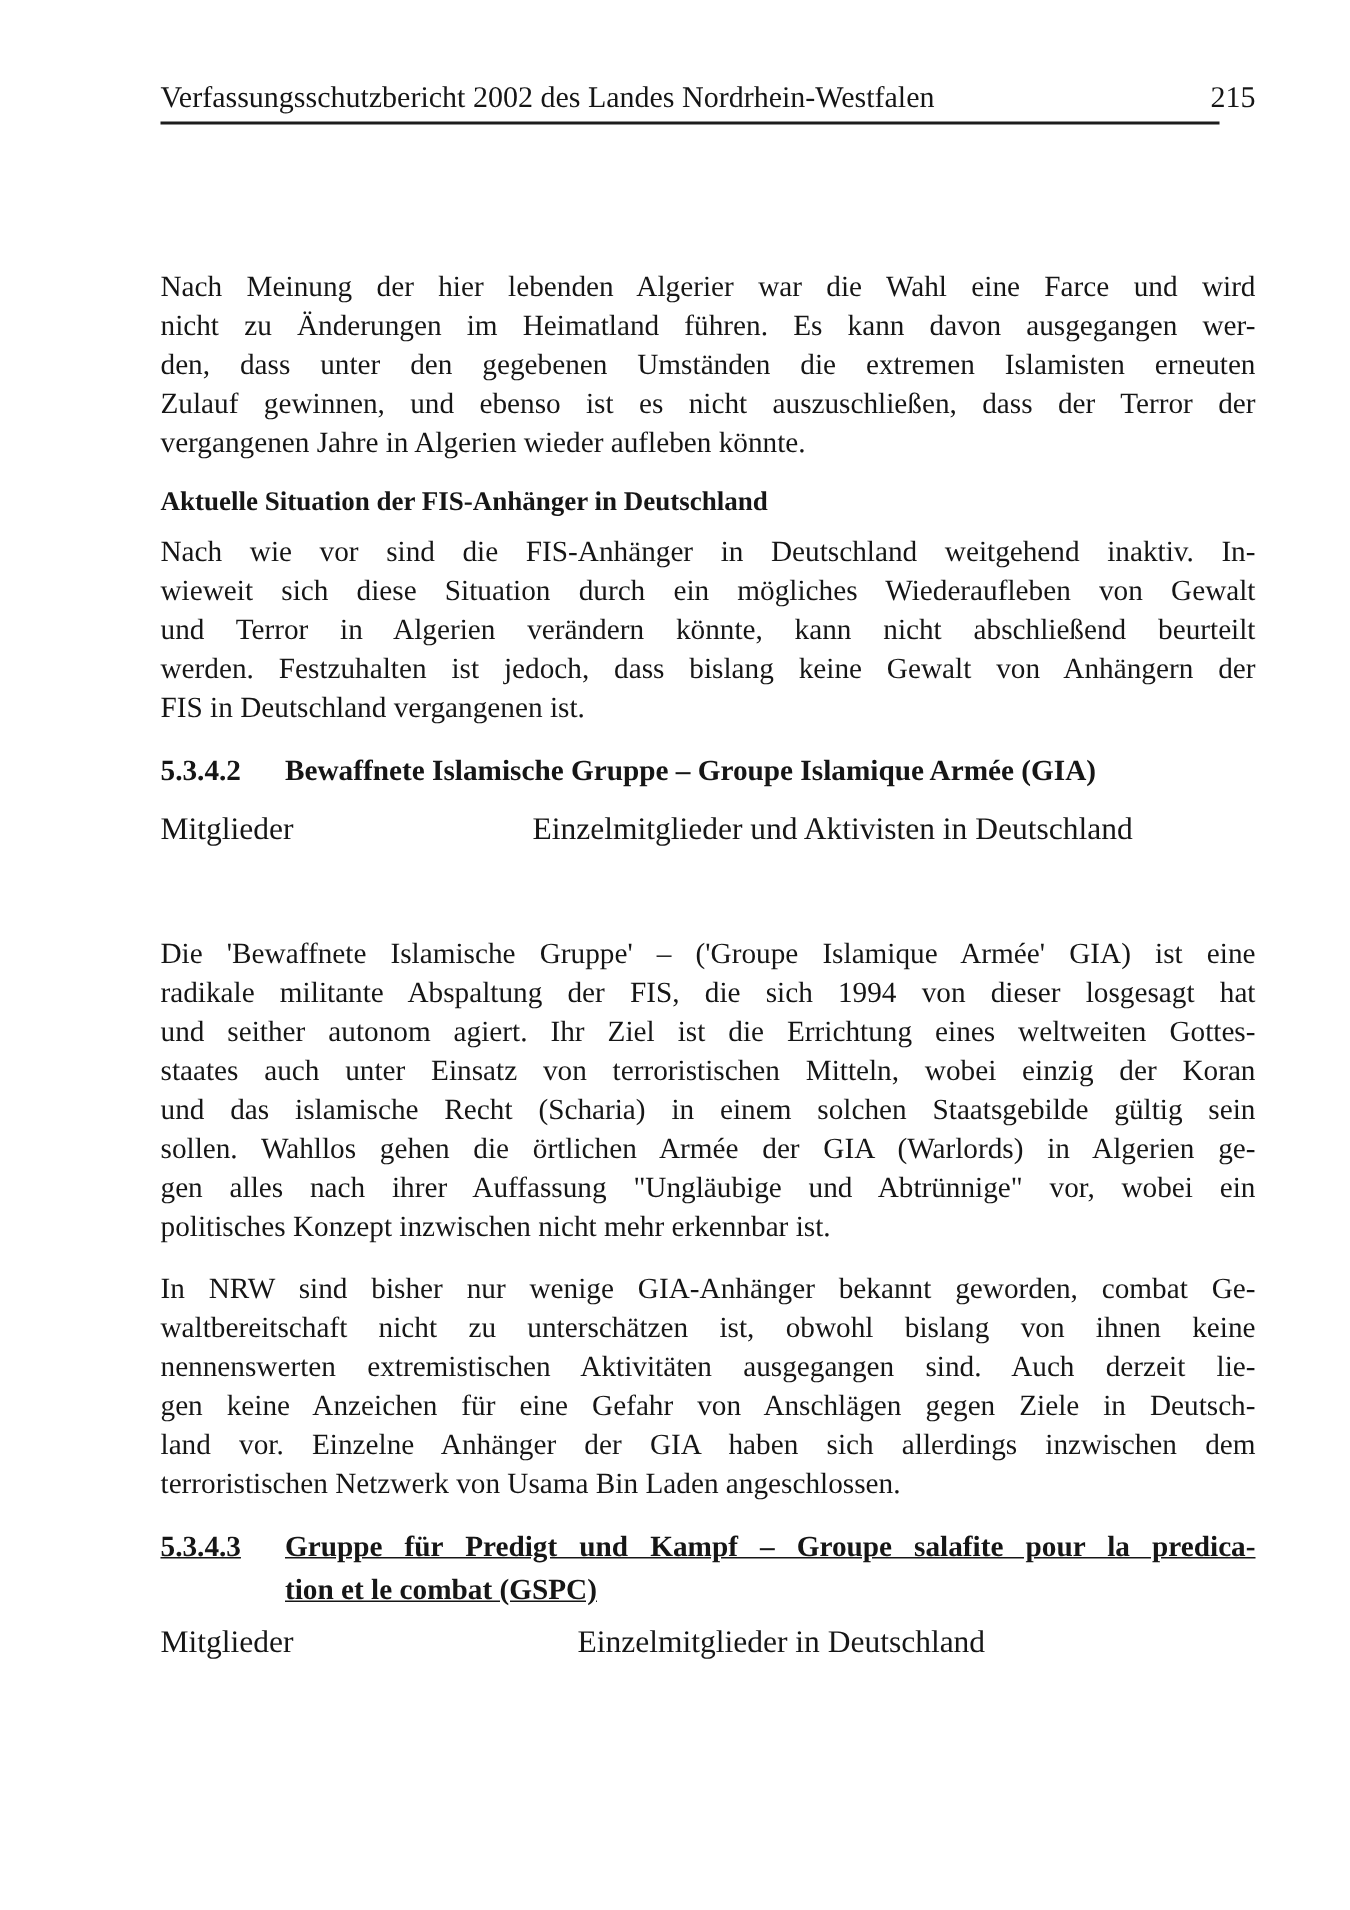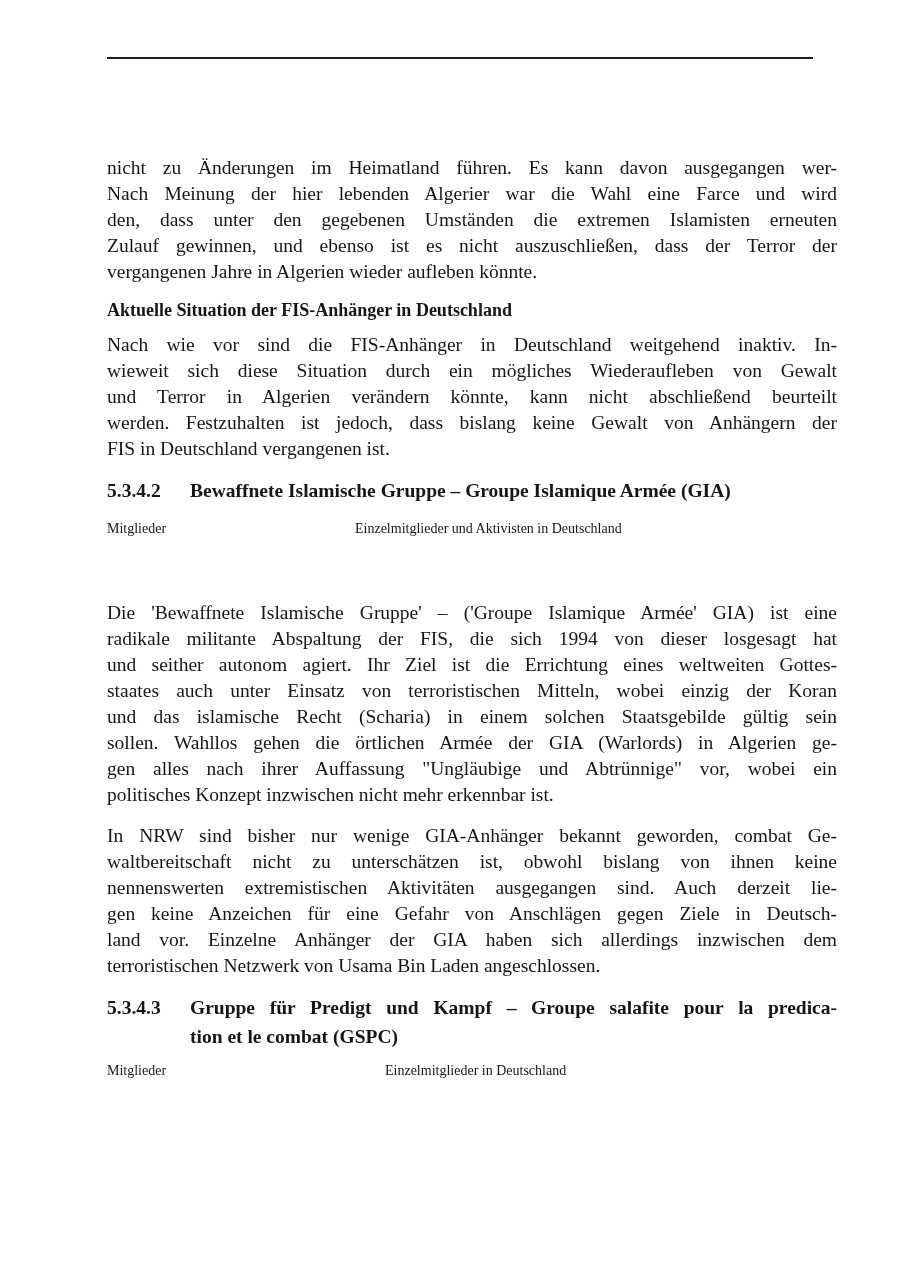--- a/index.html
+++ b/index.html
@@ -59,44 +59,48 @@
     line-height: 29px;
     margin-top: 14px;
   }
   .sect .num { width: 83px; flex: none; }
   .sect .stitle { flex: 1; }
   .sect .sln.just { text-align: justify; text-align-last: justify; }
 
   
   .members {
     display: flex;
-    font-size: 14px;
+    font-size: 21px;
     line-height: 23px;
     margin-top: 12px;
   }
   .members .mlabel { flex: none; }
   .m1 .mlabel { width: 248px; }
   .m2 .mlabel { width: 278px; }
 
   .p3 { margin-top: 60px; }
   .p4 { margin-top: 15px; }
-  .s2 { margin-top: 14px; }
+  .s2 { margin-top: 14px; text-decoration: underline; }
   .m2 { margin-top: 8px; }
 </style>
 </head>
 <body>
 
 <div class="page">
   <div class="col">
 
+    <div class="running-head">
+      <span>Verfassungsschutzbericht 2002 des Landes Nordrhein-Westfalen</span>
+      <span class="pageno">215</span>
+    </div>
     <div class="rule"></div>
 
     <div class="para p1">
+      <div class="ln">Nach Meinung der hier lebenden Algerier war die Wahl eine Farce und wird</div>
       <div class="ln">nicht zu Änderungen im Heimatland führen. Es kann davon ausgegangen wer-</div>
-      <div class="ln">Nach Meinung der hier lebenden Algerier war die Wahl eine Farce und wird</div>
       <div class="ln">den, dass unter den gegebenen Umständen die extremen Islamisten erneuten</div>
       <div class="ln">Zulauf gewinnen, und ebenso ist es nicht auszuschließen, dass der Terror der</div>
       <div class="ln">vergangenen Jahre in Algerien wieder aufleben könnte.</div>
     </div>
 
     <div class="subhead">Aktuelle Situation der FIS-Anhänger in Deutschland</div>
 
     <div class="para p2">
       <div class="ln">Nach wie vor sind die FIS-Anhänger in Deutschland weitgehend inaktiv. In-</div>
       <div class="ln">wieweit sich diese Situation durch ein mögliches Wiederaufleben von Gewalt</div>

